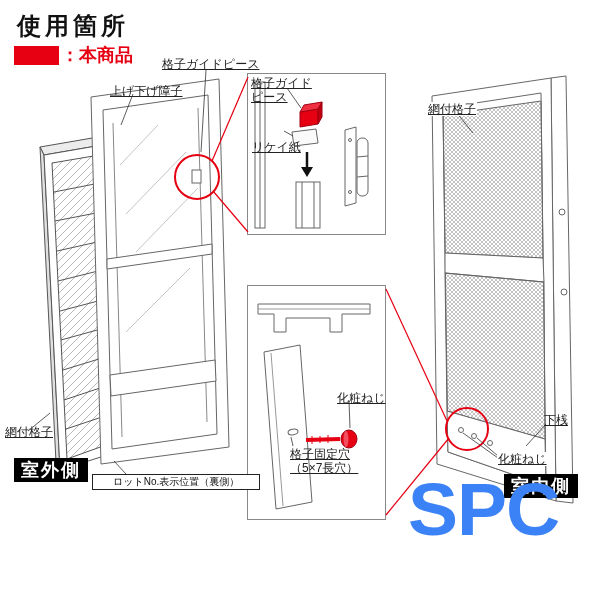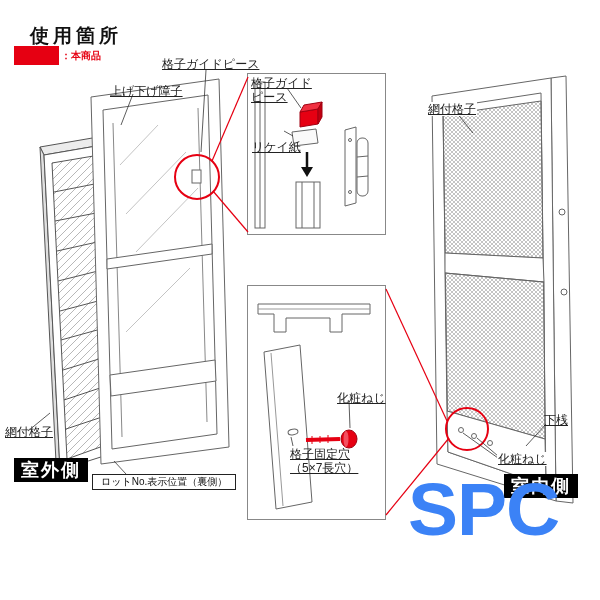--- a/index.html
+++ b/index.html
@@ -2,37 +2,37 @@
 <html><head>
 <meta charset="utf-8">
 <style>
   html,body{margin:0;padding:0;}
   .stage{
     position:relative;width:600px;height:600px;background:#ffffff;overflow:hidden;
     font-family:"Liberation Sans",sans-serif;color:#111;
   }
   .art{position:absolute;left:0;top:0;width:600px;height:600px;}
   .title{
-    position:absolute;left:13px;top:6px;margin:17px;
-    font-size:19px;font-weight:bold;letter-spacing:4px;color:#111;
+    position:absolute;left:13px;top:6px;margin:4px;
+    font-size:24px;font-weight:bold;letter-spacing:4px;color:#111;
   }
   .legend{position:absolute;left:14px;top:46px;display:flex;align-items:center;}
   .legend-swatch{width:45px;height:19px;background:#e60012;display:inline-block;}
-  .legend-text{color:#e60012;font-weight:bold;font-size:10px;margin-left:2px;line-height:19px;}
+  .legend-text{color:#e60012;font-weight:bold;font-size:18px;margin-left:2px;line-height:19px;}
   .lbl{
     position:absolute;font-size:12px;line-height:1.2;color:#222;white-space:nowrap;text-decoration:underline;
   }
   .pre{white-space:pre-line;}
   .badge{
     position:absolute;background:#000;color:#fff;font-weight:bold;
     font-size:18px;line-height:1;padding:3px 7px;letter-spacing:2px;
   }
   .boxed{
     position:absolute;border:1px solid #222;background:#fff;
-    font-size:10px;line-height:1.2;padding:1px 8px;white-space:nowrap;
+    font-size:10px;line-height:1.2;padding:1px 20px;white-space:nowrap;
   }
   .whitebg{background:#fff;padding:0 1px;}
   .watermark{
     position:absolute;left:408px;top:472px;font-size:75px;font-weight:800;
     color:#3b82f6;line-height:1;letter-spacing:-1px;
   }
 </style>
 </head>
 <body>
 

